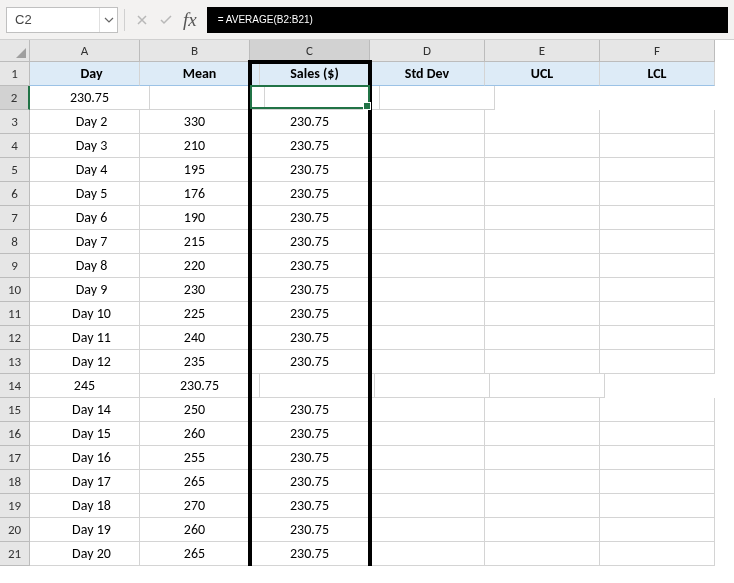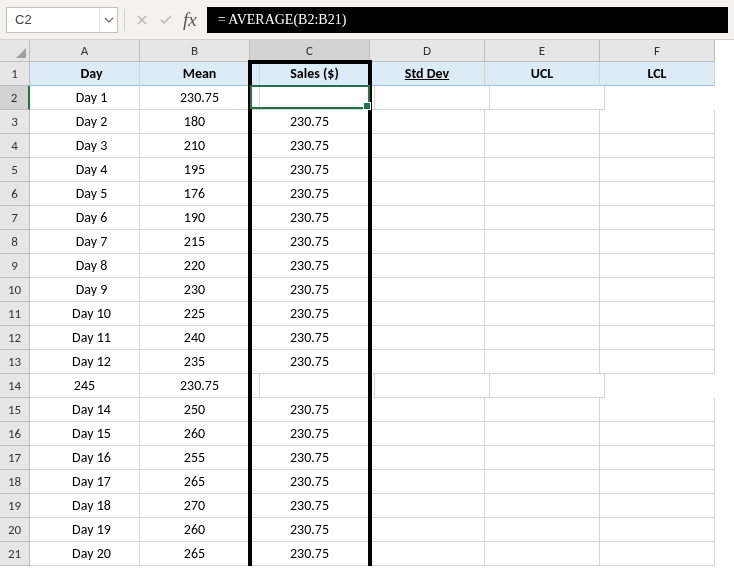--- a/index.html
+++ b/index.html
@@ -69,23 +69,23 @@
       color: #555;
       padding: 0 4px;
     }
     .formula-bar {
       flex: 1;
       height: 26px;
       background: #000;
       color: #fff;
       border: 3px solid #000;
       padding: 0 8px;
-      font-size: 14px;
+      font-size: 10px;
       outline: none;
-      font-family: Liberation Serif, serif;
+      font-family: Liberation Sans, sans-serif;
     }
     .grid-area {
       display: flex;
     }
     .corner {
       width: 30px;
       height: 22px;
       background: #e6e6e6;
       border-right: 1px solid #bcbcbc;
       border-bottom: 1px solid #bcbcbc;
@@ -158,21 +158,21 @@
     }
     .hdr-row .cell {
       background: #ddebf7;
       font-weight: bold;
       justify-content: center;
       border-bottom: 1px solid #9bc2e6;
     }
     .cell.c-A { width: 110px; justify-content: center; padding-left: 20px; }
     .cell.c-B { width: 110px; justify-content: center; }
     .cell.c-C { width: 120px; justify-content: center; }
-    .cell.c-D { width: 115px; text-decoration: underline; }
+    .cell.c-D { width: 115px; }
     .cell.c-E { width: 115px; }
     .cell.c-F { width: 115px; }
     .active-outline {
       position: absolute;
       border: 2px solid #217346;
       pointer-events: none;
       top: 23px;
       left: 220px;
       width: 120px;
       height: 24px;
@@ -267,29 +267,28 @@
       <div class="active-outline"></div>
     <div class="row hdr-row">
           <div class="cell c-A">Day</div>
           <div class="cell c-C">Mean</div>
           <div class="cell c-B">Sales ($)</div>
           <div class="cell c-D">Std Dev</div>
           <div class="cell c-E">UCL</div>
           <div class="cell c-F">LCL</div>
         </div>
         <div class="row">
-          <div class="cell c-A">Day 1</div>
           <div class="cell c-C">230.75</div>
           <div class="cell c-D"></div>
           <div class="cell c-E"></div>
           <div class="cell c-F"></div>
         </div>
         <div class="row">
           <div class="cell c-A">Day 2</div>
-          <div class="cell c-B">180</div>
+          <div class="cell c-B">330</div>
           <div class="cell c-C">230.75</div>
           <div class="cell c-D"></div>
           <div class="cell c-E"></div>
           <div class="cell c-F"></div>
         </div>
         <div class="row">
           <div class="cell c-A">Day 3</div>
           <div class="cell c-B">210</div>
           <div class="cell c-C">230.75</div>
           <div class="cell c-D"></div>

